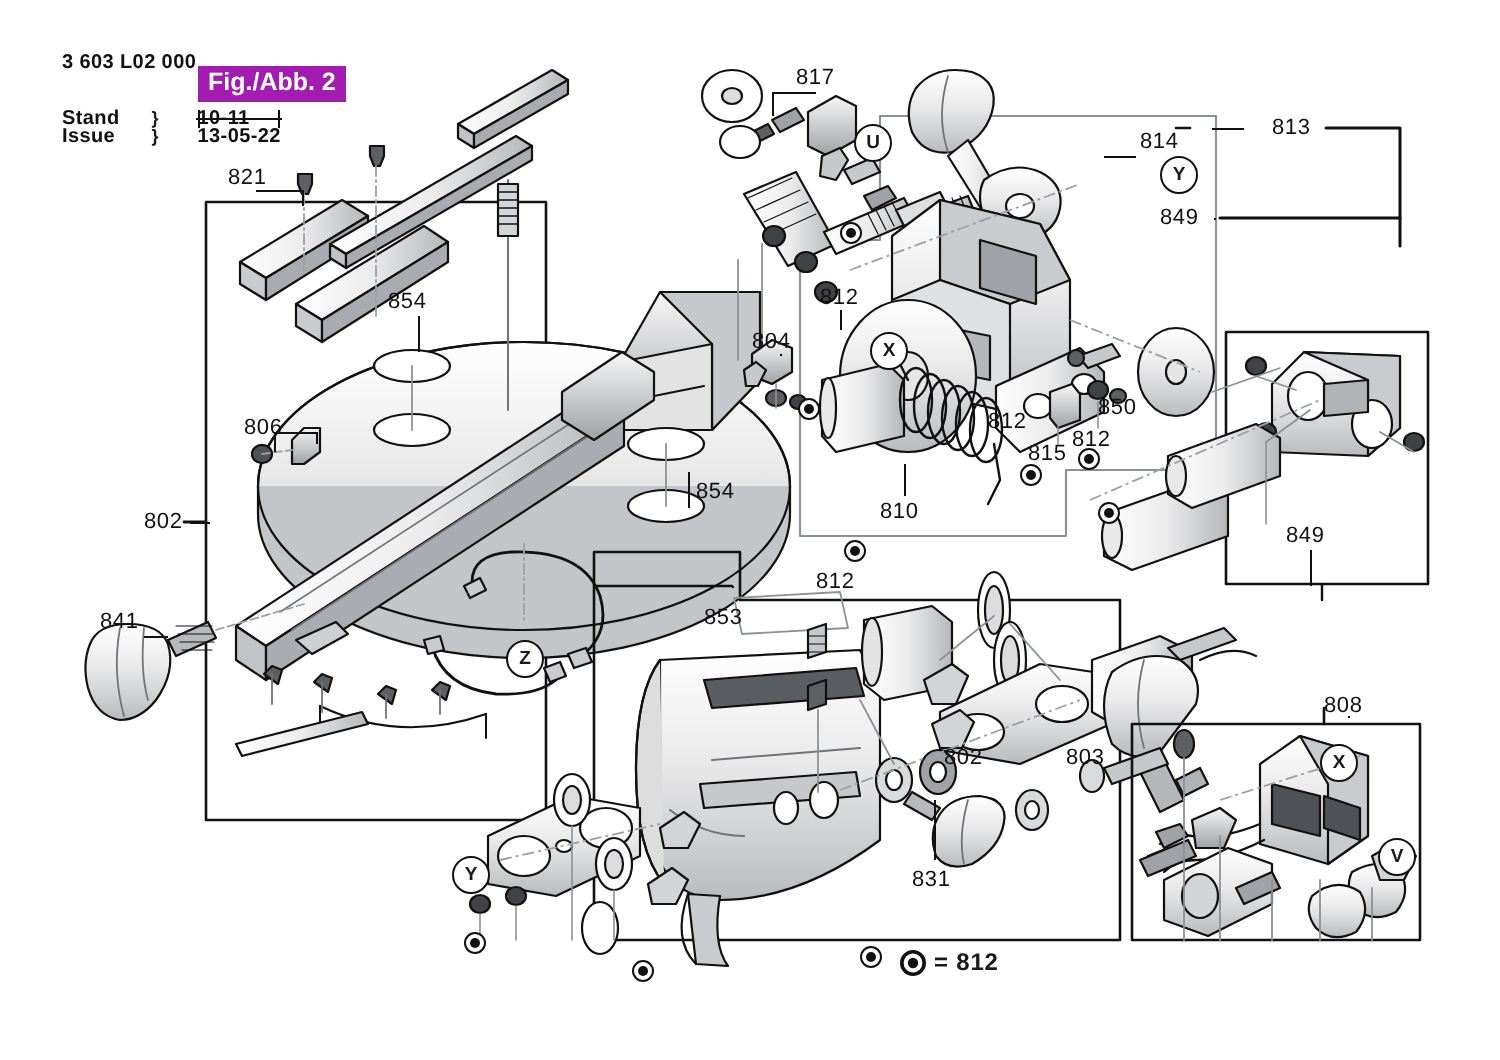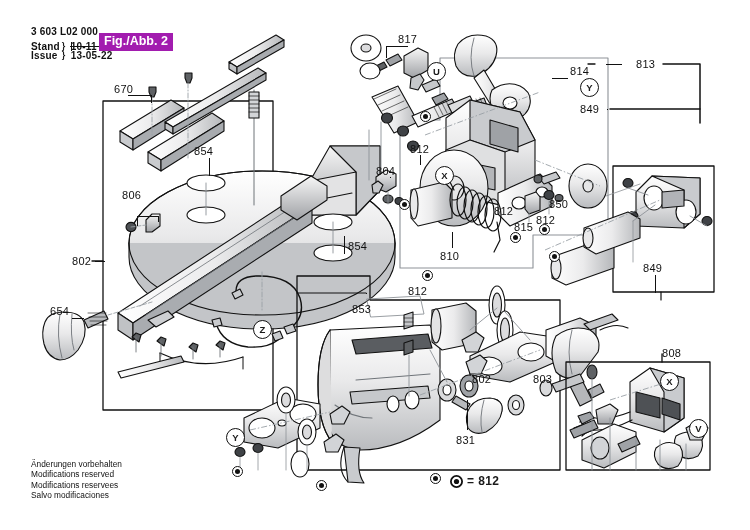--- a/index.html
+++ b/index.html
@@ -3,21 +3,21 @@
 <meta charset="utf-8">
 <style>
   html,body{margin:0;padding:0;background:#ffffff;}
   body{width:750px;height:530px;overflow:hidden;
        font-family:"Liberation Sans", sans-serif;color:#1a1a1a;}
   #page{position:relative;width:750px;height:530px;background:#fff;}
 
   
   #header{position:absolute;left:31px;top:27px;}
   .hdr-line{font-size:10px;line-height:9.6px;letter-spacing:.2px;font-weight:600;color:#111;white-space:nowrap;}
-  .hdr-grid{display:grid;grid-template-columns:auto 7px auto;column-gap:2px;margin-top:5px;}
+  .hdr-grid{display:grid;grid-template-columns:auto 7px auto;column-gap:16px;margin-top:18px;}
   .hdr-brace{font-size:9px;line-height:9.6px;font-weight:600;}
   .struck{position:relative;display:inline-block;}
   .struck::after{content:"";position:absolute;left:-1px;right:-1px;top:50%;height:1.1px;background:#111;}
   .struck::before{content:"";position:absolute;left:0;right:0;top:0;bottom:0;
        border-left:1.1px solid #111;border-right:1.1px solid #111;}
   #figbox{position:absolute;left:99px;top:33px;background:#a21caf;color:#fff;
        font-size:12.5px;font-weight:700;padding:2px 5px 3px 5px;letter-spacing:0px;line-height:13px;}
 
   
   #footer{position:absolute;left:31px;top:459px;}
@@ -477,26 +477,26 @@
   <div class="dot812" style="left:399px;top:199px;"></div>
   <div class="dot812" style="left:539px;top:224px;"></div>
   <div class="dot812" style="left:549px;top:251px;"></div>
   <div class="dot812" style="left:422px;top:270px;"></div>
   <div class="dot812" style="left:232px;top:466px;"></div>
   <div class="dot812" style="left:316px;top:480px;"></div>
   <div class="dot812" style="left:430px;top:473px;"></div>
   <div class="dot812" style="left:510px;top:232px;"></div>
 
   <div id="labels">
-      <div class="lbl" style="left: 114px; top: 83px;">670</div>
+      <div class="lbl" style="left: 114px; top: 83px;">821</div>
       <div class="lbl" style="left: 194px; top: 145px;">854</div>
-      <div class="lbl" style="left: 122px; top: 189px;">806</div>
+      <div class="lbl" style="left: 122px; top: 208px;">806</div>
       <div class="lbl" style="left: 72px; top: 255px;">802</div>
       <div class="lbl" style="left: 348px; top: 240px;">854</div>
-      <div class="lbl" style="left: 50px; top: 305px;">654</div>
+      <div class="lbl" style="left: 50px; top: 305px;">841</div>
       <div class="lbl" style="left: 398px; top: 33px;">817</div>
       <div class="lbl" style="left: 570px; top: 65px;">814</div>
       <div class="lbl" style="left: 625px; top: 58px; margin-left: 11px;">813</div>
       <div class="lbl" style="left: 580px; top: 103px;">849</div>
       <div class="lbl" style="left: 410px; top: 143px;">812</div>
       <div class="lbl" style="left: 376px; top: 165px;">804</div>
       <div class="lbl" style="left: 539px; top: 198px; padding-left: 10px;">850</div>
       <div class="lbl" style="left: 494px; top: 205px;">812</div>
       <div class="lbl" style="left: 536px; top: 214px;">812</div>
       <div class="lbl" style="left: 514px; top: 221px;">815</div>
@@ -513,26 +513,20 @@
   <div id="callouts">
       <div class="cc" style="left: 427px; top: 62px;">U</div>
       <div class="cc" style="left: 580px; top: 78px;">Y</div>
       <div class="cc" style="left: 435px; top: 166px;">X</div>
       <div class="cc" style="left: 253px; top: 320px;">Z</div>
       <div class="cc" style="left: 226px; top: 428px;">Y</div>
       <div class="cc" style="left: 660px; top: 372px;">X</div>
       <div class="cc" style="left: 689px; top: 419px;">V</div>
     </div>
 
-  <div id="footer">
-      <div class="ftr-line">Änderungen vorbehalten</div>
-      <div class="ftr-line">Modifications reserved</div>
-      <div class="ftr-line">Modifications reservees</div>
-      <div class="ftr-line">Salvo modificaciones</div>
-    </div>
 
   <div id="legend">
     <svg width="13" height="13" viewBox="0 0 13 13">
       <circle cx="6.5" cy="6.5" r="5.6" fill="#fff" stroke="#111" stroke-width="1.8"></circle>
       <circle cx="6.5" cy="6.5" r="2.6" fill="#111"></circle>
     </svg>
     <span class="lg-txt">= 812</span>
   </div>
 
 </div>

